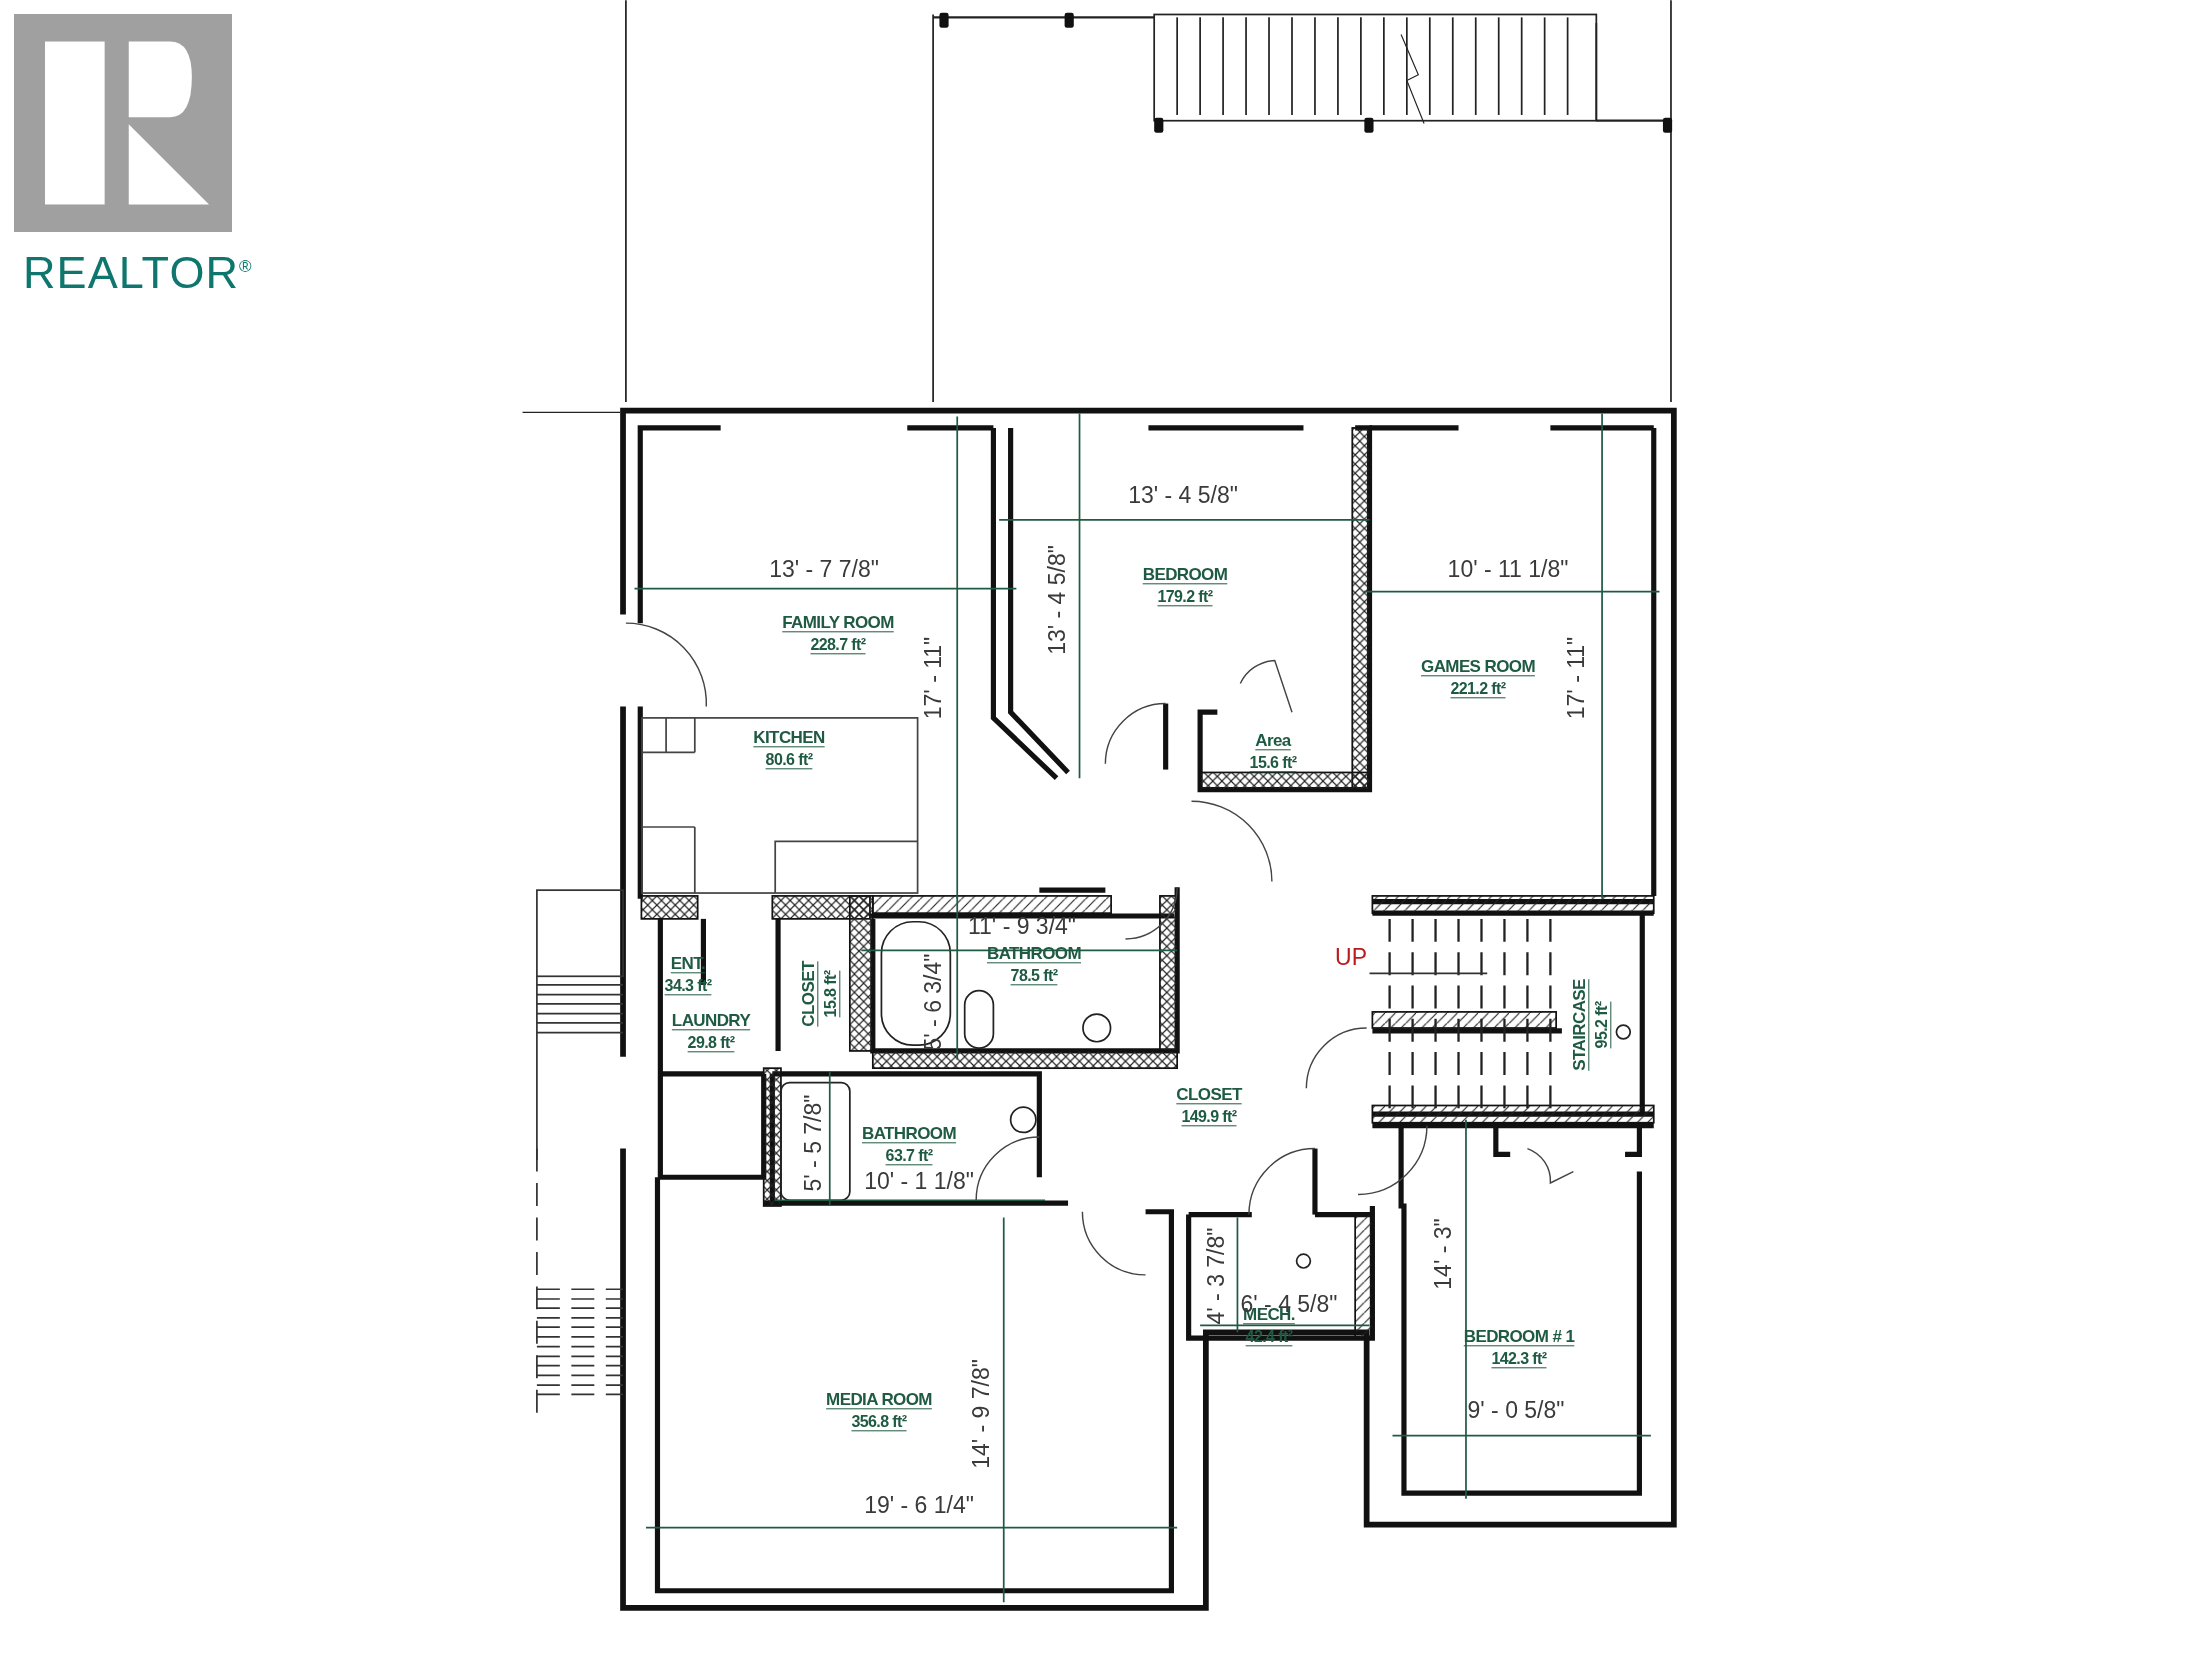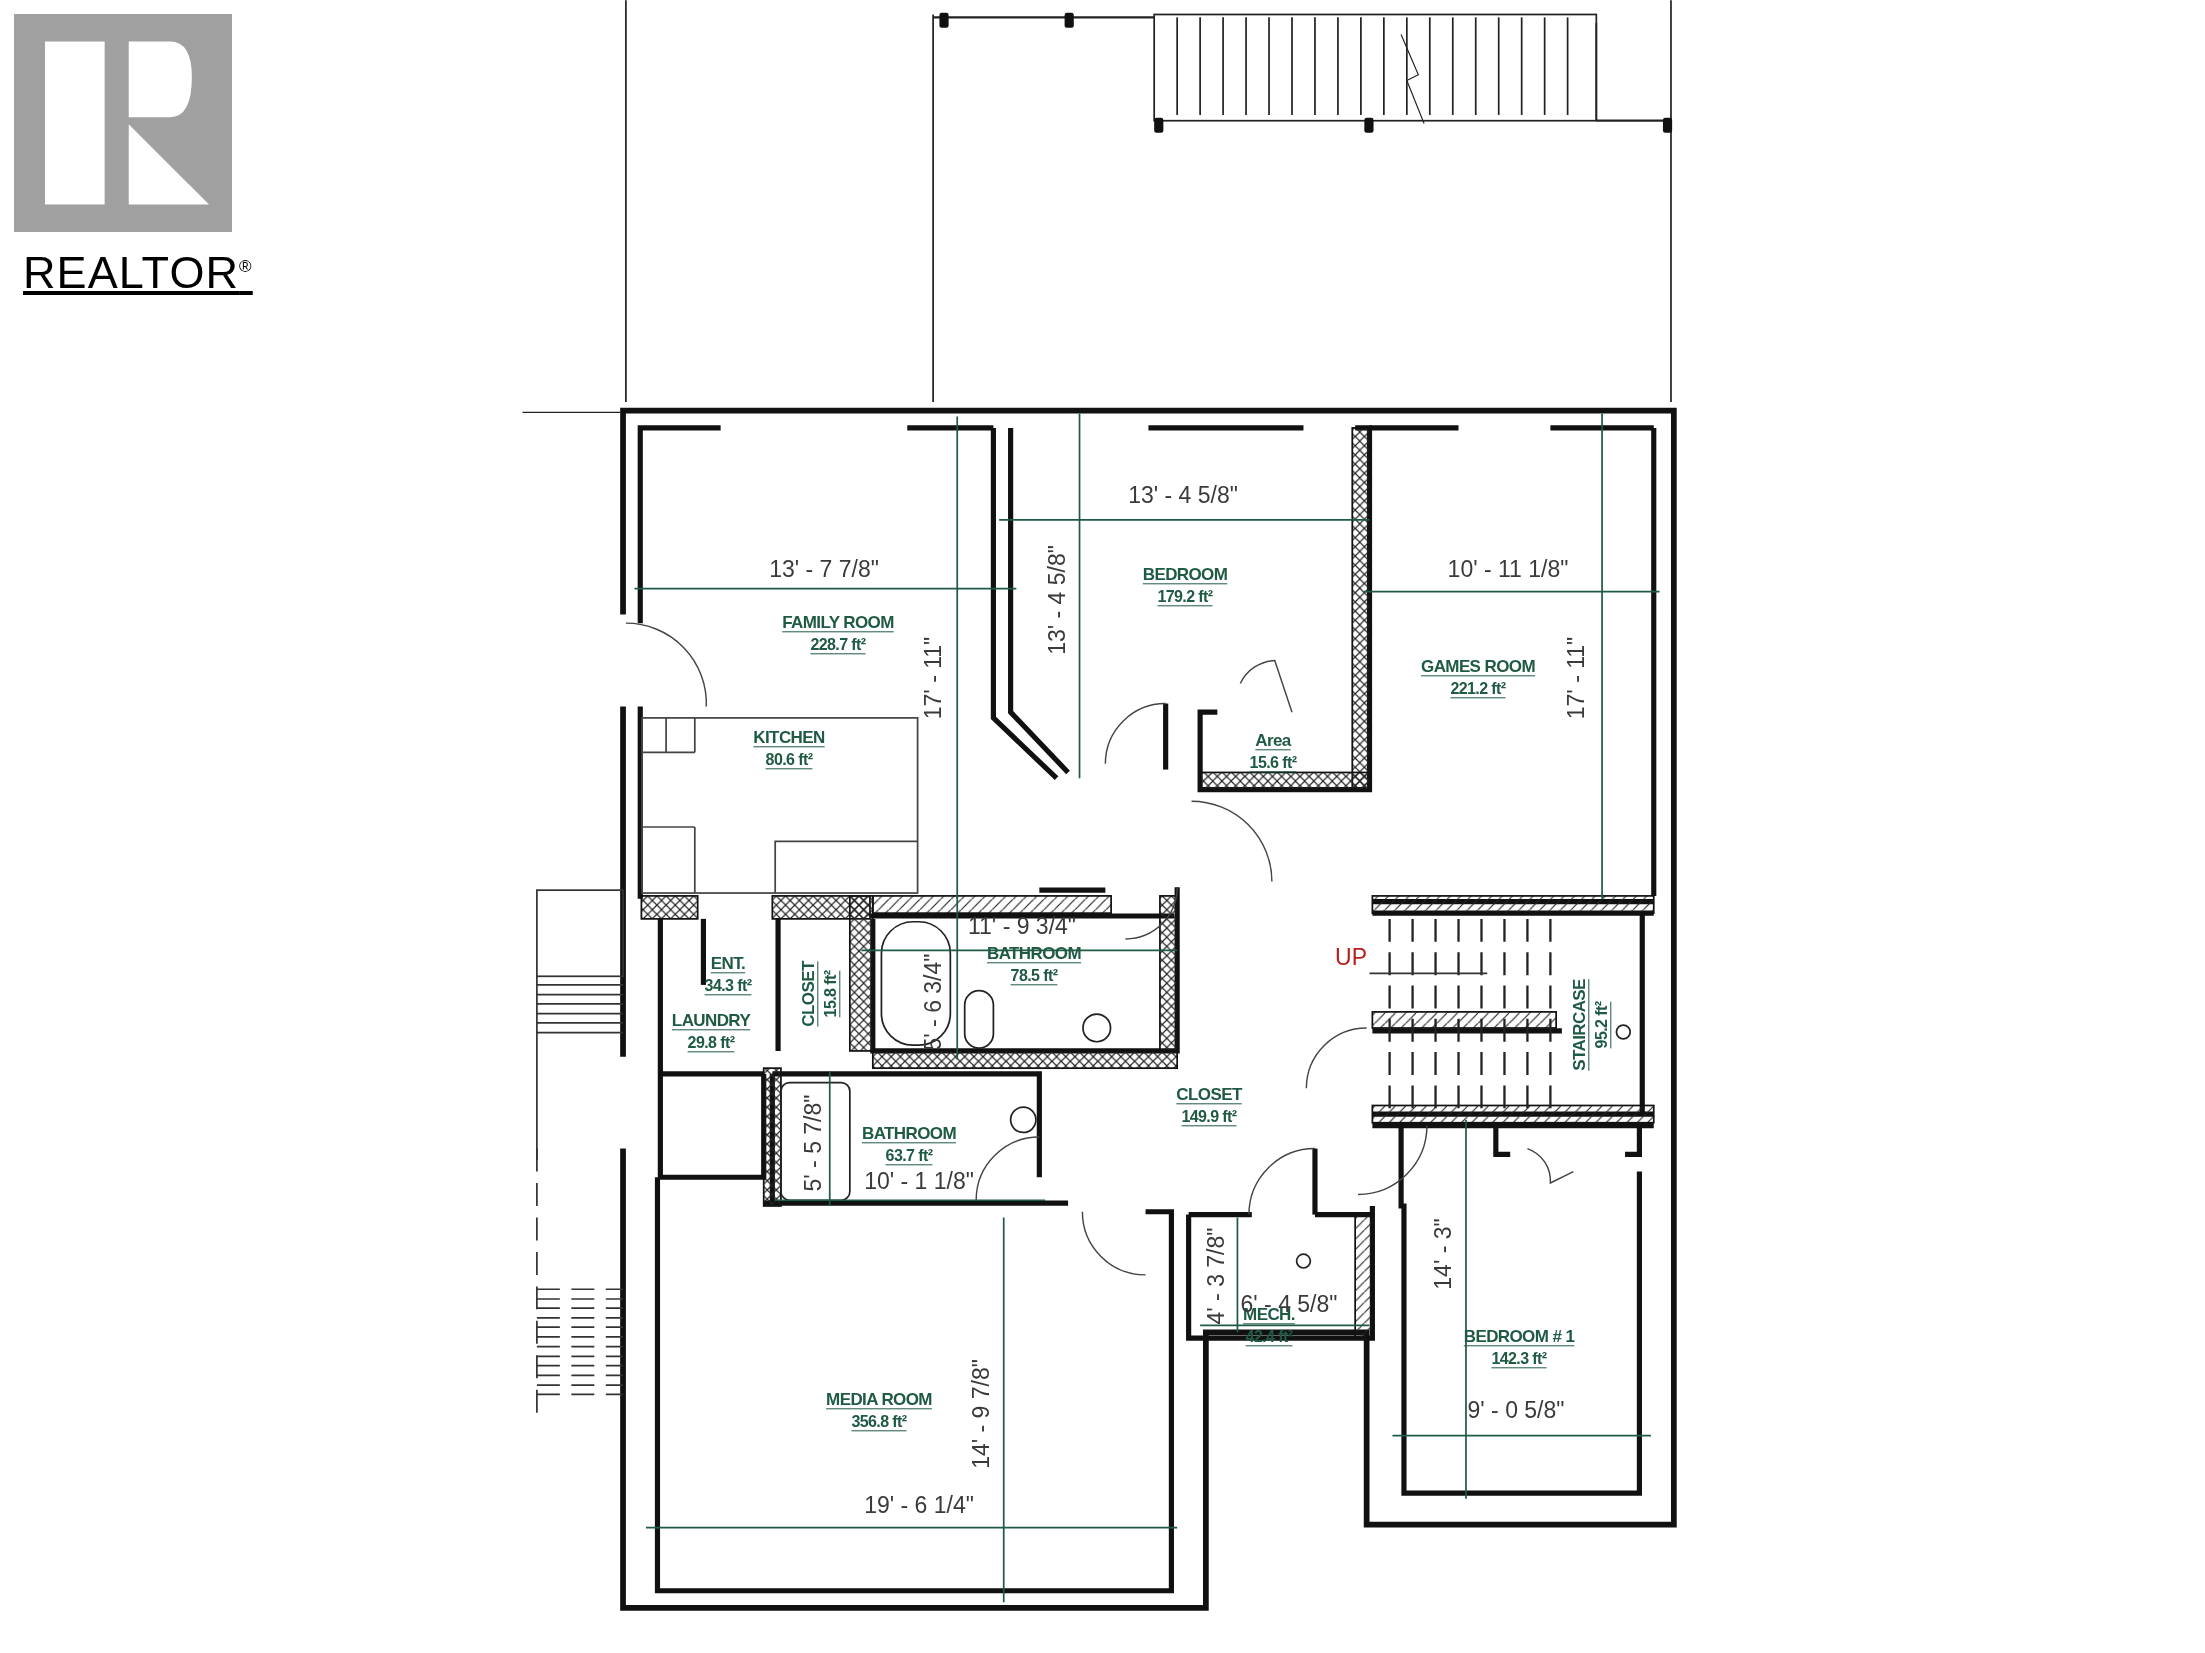--- a/index.html
+++ b/index.html
@@ -1,20 +1,20 @@
 <!DOCTYPE html>
 <html style="font-size:9.2px"><head>
 <meta charset="utf-8">
 <style>
   html,body{margin:0;padding:0;background:#ffffff;}
   body{width:2205px;height:1654px;position:relative;overflow:hidden;font-family:"Liberation Sans",sans-serif;}
   #plan{position:absolute;left:0;top:0;width:2205px;height:1654px;}
   .logo{position:absolute;left:11.5px;top:11.5px;width:241px;height:287px;}
   .logo-box{position:absolute;left:2.3px;top:2.3px;width:218px;height:218px;background:#a0a0a0;}
-  .logo-text{position:absolute;left:11.5px;top:235px;font-size:45px;color:#000000;letter-spacing:1.1px;font-family:"Liberation Sans",sans-serif;text-decoration:underline;}
+  .logo-text{position:absolute;left:11.5px;top:235px;font-size:45px;color:#0f766e;letter-spacing:1.1px;font-family:"Liberation Sans",sans-serif;}
   .label{position:absolute;text-align:center;color:#1f5a43;font-family:"Liberation Sans",sans-serif;font-weight:bold;transform:translate(-50%,-50%);white-space:nowrap;}
   .label .nm{display:block;font-size:17px;letter-spacing:-0.6px;text-decoration:underline;text-underline-offset:2.9px;}
   .label .ar{display:block;font-size:16px;letter-spacing:-0.6px;text-decoration:underline;text-underline-offset:2.9px;margin-top:3.4px;}
   .vert{transform:translate(-50%,-50%) rotate(-90deg);}
   .dim{position:absolute;color:#3a3a3a;font-size:23px;font-family:"Liberation Sans",sans-serif;transform:translate(-50%,-50%);white-space:nowrap;}
   .dim.v{transform:translate(-50%,-50%) rotate(-90deg);}
   .up{position:absolute;color:#b91c1c;font-size:23px;font-family:"Liberation Sans",sans-serif;transform:translate(-50%,-50%);}
 </style>
 </head>
 <body>
@@ -255,21 +255,21 @@
     <span class="ar">179.2 ft²</span>
 </div>
 <div class="label" style="left:1273px;top:752px">
   <span class="nm">Area</span>
     <span class="ar">15.6 ft²</span>
 </div>
 <div class="label" style="left:1478px;top:678px">
   <span class="nm">GAMES ROOM</span>
     <span class="ar">221.2 ft²</span>
 </div>
-<div class="label" style="left:728px;top:975px">
+<div class="label" style="left:688px;top:975px">
   <span class="nm">ENT.</span>
     <span class="ar">34.3 ft²</span>
 </div>
 <div class="label vert" style="left:820px;top:994px">
   <span class="nm">CLOSET</span>
     <span class="ar">15.8 ft²</span>
 </div>
 <div class="label" style="left:1034px;top:965px">
   <span class="nm">BATHROOM</span>
     <span class="ar">78.5 ft²</span>

